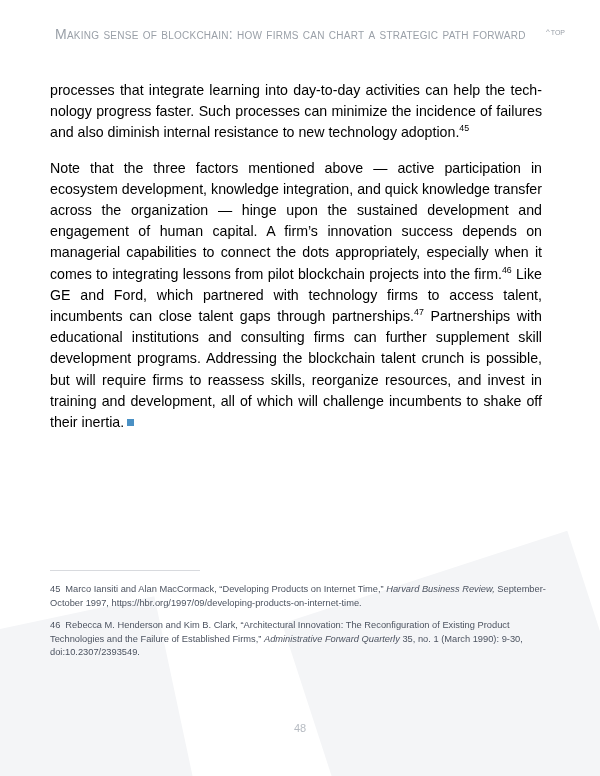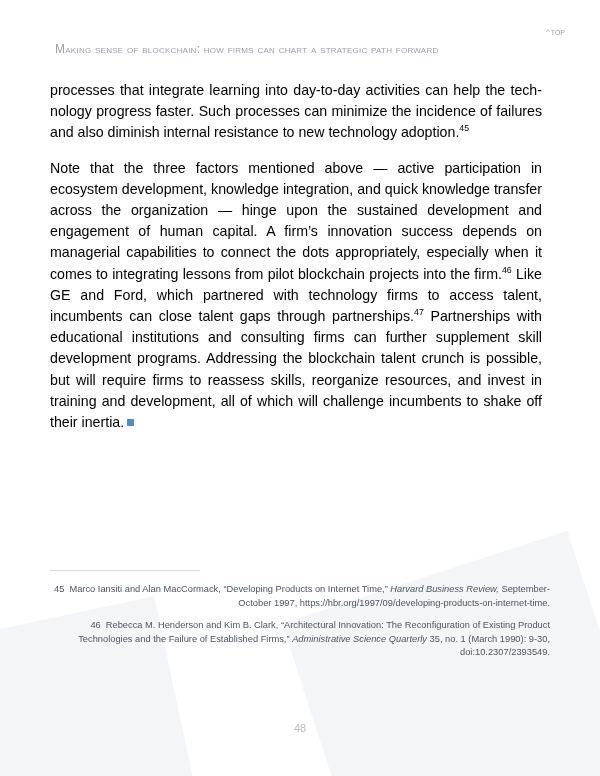--- a/index.html
+++ b/index.html
@@ -50,22 +50,22 @@
   .runhead {
     position: absolute;
     top: 26px;
     left: 0;
     right: 0;
     height: 16px;
   }
   .runhead-title {
     position: absolute;
     left: 55px;
-    top: 16px;
-    font-size: 12px;
+    top: 0;
+    font-size: 14px;
     letter-spacing: 0.25px;
     color: #9aa0a8;
     font-variant: small-caps;
     text-transform: lowercase;
     white-space: nowrap;
   }
   .runhead-title::first-letter { text-transform: uppercase; }
   .top-link {
     position: absolute;
     right: 35px;
@@ -125,21 +125,21 @@
     width: 150px;
     height: 1px;
     background: #d8dade;
     margin-bottom: 12px;
   }
   p.fn {
     margin: 1px 0 9px 0;
     font-size: 9.3px;
     line-height: 13.6px;
     color: #4c5360;
-    text-align: right;
+    text-align: left;
   }
   p.fn:last-child { margin-bottom: 0; }
   .fn-num {
     margin-right: 5px;
   }
   .it { font-style: italic; }
 
   
   .folio {
     position: absolute;
@@ -170,21 +170,21 @@
 
     <div class="body-col">
         <p class="para">processes that integrate learning into day-to-day activities can help the tech­nology progress faster. Such processes can minimize the incidence of failures and also diminish internal resistance to new technology adoption.<sup>45</sup></p>
         <p class="para">Note that the three factors mentioned above — active participation in ecosystem development, knowledge integration, and quick knowledge transfer across the organization — hinge upon the sustained development and engagement of human capital. A firm’s innovation success depends on managerial capabilities to connect the dots appropriately, especially when it comes to integrating lessons from pilot blockchain projects into the firm.<sup>46</sup> Like GE and Ford, which partnered with technology firms to access talent, incumbents can close talent gaps through partnerships.<sup>47</sup> Partnerships with educational institutions and consulting firms can further supplement skill development programs. Addressing the blockchain talent crunch is possible, but will require firms to reassess skills, reorganize resources, and invest in training and development, all of which will challenge incumbents to shake off their inertia.<span class="endmark"></span></p>
       </div>
 
     <div class="footnotes">
       <div class="fn-rule"></div>
       <div>
           <p class="fn"><span class="fn-num">45</span>Marco Iansiti and Alan MacCormack, “Developing Products on Internet Time,” <span class="it">Harvard Business Review,</span> September-October 1997, https://hbr.org/1997/09/developing-products-on-internet-time.</p>
-          <p class="fn"><span class="fn-num">46</span>Rebecca M. Henderson and Kim B. Clark, “Architectural Innovation: The Reconfiguration of Exist­ing Product Technologies and the Failure of Established Firms,” <span class="it">Administrative Science Quarterly</span> 35, no. 1 (March 1990): 9-30, doi:10.2307/2393549.</p>
+          <p class="fn"><span class="fn-num">46</span>Rebecca M. Henderson and Kim B. Clark, “Architectural Innovation: The Reconfiguration of Exist­ing Product Technologies and the Failure of Established Firms,” <span class="it">Administrative Forward Quarterly</span> 35, no. 1 (March 1990): 9-30, doi:10.2307/2393549.</p>
         </div>
     </div>
 
     <div class="folio">
       <span>48</span>
     </div>
 
   </div>
 </div>
 

